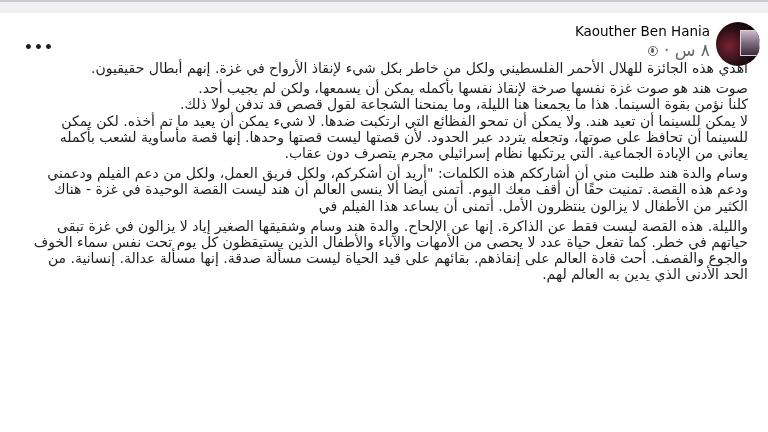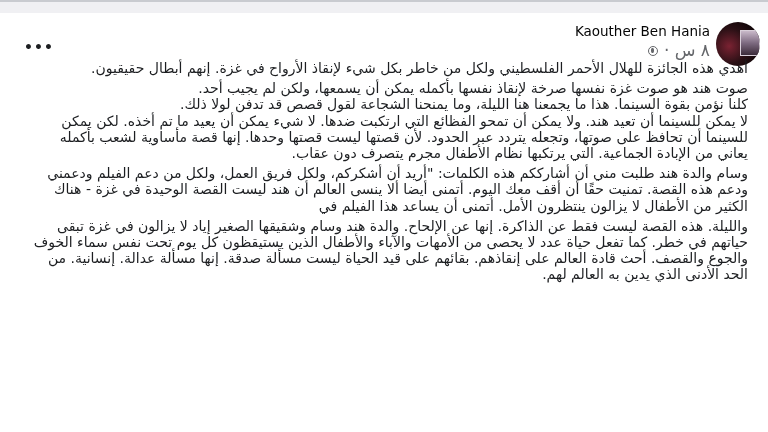--- a/index.html
+++ b/index.html
@@ -36,17 +36,17 @@
       <span>٨ س</span>
       <span>·</span>
       <span class="globe"></span>
     </div>
   </div>
 
   <div class="post">
     <p>أهدي هذه الجائزة للهلال الأحمر الفلسطيني ولكل من خاطر بكل شيء لإنقاذ الأرواح في غزة. إنهم أبطال حقيقيون.</p>
     <p class="tight">صوت هند هو صوت غزة نفسها صرخة لإنقاذ نفسها بأكمله يمكن أن يسمعها، ولكن لم يجيب أحد.</p>
     <p class="tight">كلنا نؤمن بقوة السينما. هذا ما يجمعنا هنا الليلة، وما يمنحنا الشجاعة لقول قصص قد تدفن لولا ذلك.</p>
-    <p>لا يمكن للسينما أن تعيد هند. ولا يمكن أن تمحو الفظائع التي ارتكبت ضدها. لا شيء يمكن أن يعيد ما تم أخذه. لكن يمكن للسينما أن تحافظ على صوتها، وتجعله يتردد عبر الحدود. لأن قصتها ليست قصتها وحدها. إنها قصة مأساوية لشعب بأكمله يعاني من الإبادة الجماعية. التي يرتكبها نظام الأطفال مجرم يتصرف دون عقاب.</p>
+    <p>لا يمكن للسينما أن تعيد هند. ولا يمكن أن تمحو الفظائع التي ارتكبت ضدها. لا شيء يمكن أن يعيد ما تم أخذه. لكن يمكن للسينما أن تحافظ على صوتها، وتجعله يتردد عبر الحدود. لأن قصتها ليست قصتها وحدها. إنها قصة مأساوية لشعب بأكمله يعاني من الإبادة الجماعية. التي يرتكبها نظام إسرائيلي مجرم يتصرف دون عقاب.</p>
     <p>وسام والدة هند طلبت مني أن أشارككم هذه الكلمات: "أريد أن أشكركم، ولكل فريق العمل، ولكل من دعم الفيلم ودعمني ودعم هذه القصة. تمنيت حقًا أن أقف معك اليوم. أتمنى أيضا ألا ينسى العالم أن هند ليست القصة الوحيدة في غزة - هناك الكثير من الأطفال لا يزالون ينتظرون الأمل. أتمنى أن يساعد هذا الفيلم في</p>
     <p>والليلة. هذه القصة ليست فقط عن الذاكرة. إنها عن الإلحاح. والدة هند وسام وشقيقها الصغير إياد لا يزالون في غزة تبقى حياتهم في خطر. كما تفعل حياة عدد لا يحصى من الأمهات والآباء والأطفال الذين يستيقظون كل يوم تحت نفس سماء الخوف والجوع والقصف. أحث قادة العالم على إنقاذهم. بقائهم على قيد الحياة ليست مسألة صدقة. إنها مسألة عدالة. إنسانية. من الحد الأدنى الذي يدين به العالم لهم.</p>
   </div>
 </div>
 
 </body></html>

